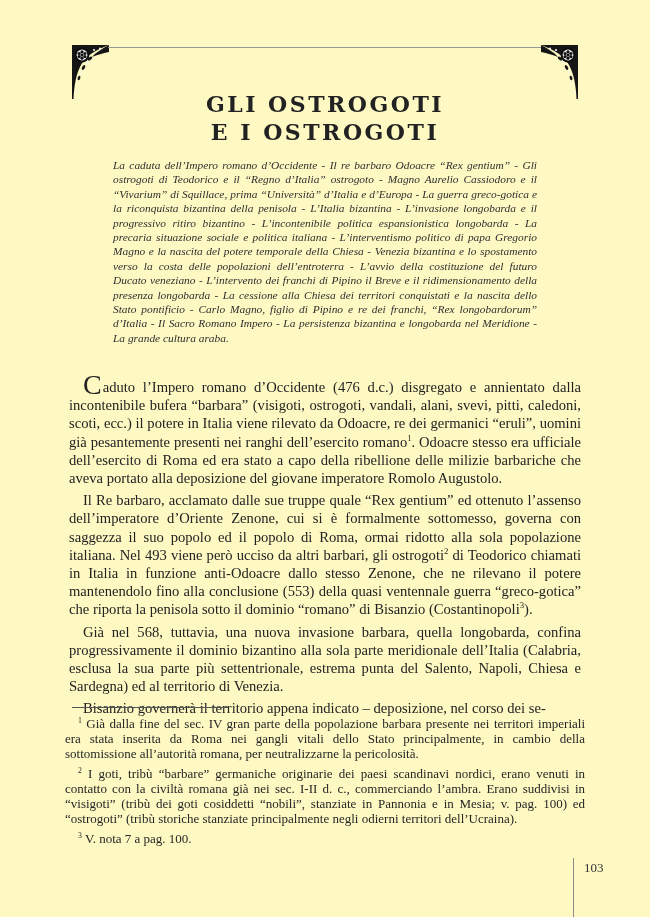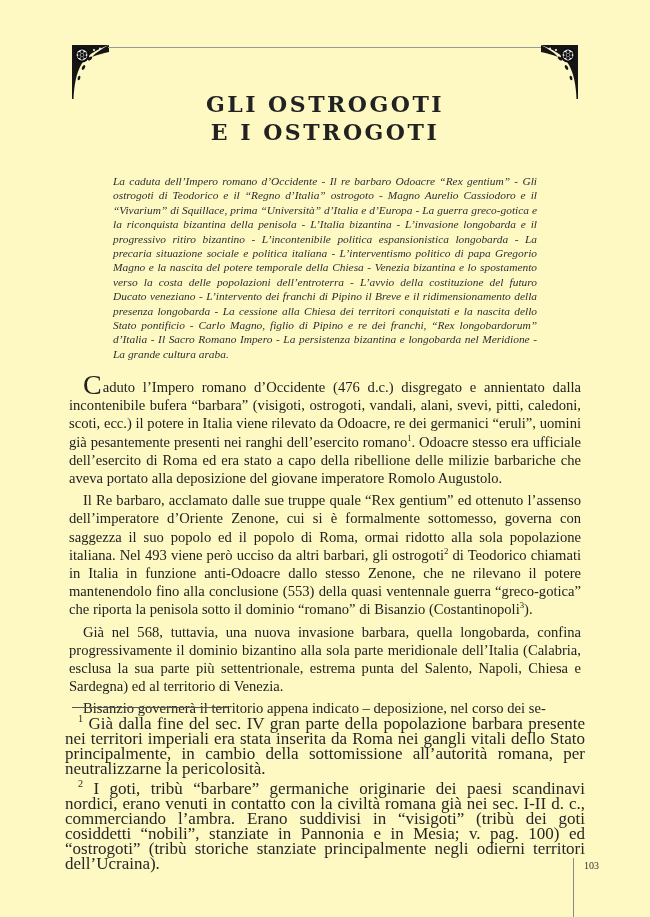--- a/index.html
+++ b/index.html
@@ -44,21 +44,20 @@
   .summary {
     position: absolute;
     top: 158px;
     left: 113px;
     width: 424px;
     font-style: italic;
     font-size: 11.4px;
     line-height: 14.4px;
     text-align: justify;
     color: #2e2e2e;
-    margin-top: 16px;
   }
   .body-text {
     position: absolute;
     top: 374px;
     left: 65px;
     width: 520px;
     font-size: 14.6px;
     line-height: 18.2px;
     text-align: justify;
     color: #222222;
@@ -77,39 +76,39 @@
     left: 72px;
     width: 156px;
     height: 1px;
     background: #555555;
   }
   .footnotes {
     position: absolute;
     top: 716px;
     left: 65px;
     width: 520px;
-    font-size: 17px;
+    font-size: 13px;
     line-height: 15px;
     text-align: justify;
     color: #262626;
   }
   .footnotes p { margin: 0 0 5px; text-indent: 13px; }
   .pageno-rule {
     position: absolute;
     left: 573px;
     top: 858px;
     width: 1px;
     height: 59px;
     background: #8a8a8a;
   }
   .pageno {
     position: absolute;
     left: 584px;
     top: 860px;
-    font-size: 10px;
+    font-size: 13px;
     color: #333333;
   }
 </style>
 </head>
 <body>
 
 <div class="page">
 
   <div class="ornament left">
     <svg width="38" height="54" viewBox="0 0 38 54" xmlns="http://www.w3.org/2000/svg">
@@ -175,18 +174,19 @@
       <p>Il Re barbaro, acclamato dalle sue truppe quale “Rex gentium” ed ottenuto l’assenso dell’imperatore d’Oriente Zenone, cui si è formalmente sottomesso, governa con saggezza il suo popolo ed il popolo di Roma, ormai ridotto alla sola popolazione italiana. Nel 493 viene però ucciso da altri barbari, gli ostrogoti<sup>2</sup> di Teodorico chiamati in Italia in funzione anti-Odoacre dallo stesso Zenone, che ne rilevano il potere mantenendolo fino alla conclusione (553) della quasi ventennale guerra “greco-gotica” che riporta la penisola sotto il dominio “romano” di Bisanzio (Costantinopoli<sup>3</sup>).</p>
       <p>Già nel 568, tuttavia, una nuova invasione barbara, quella longobarda, confina progressivamente il dominio bizantino alla sola parte meridionale dell’Italia (Calabria, esclusa la sua parte più settentrionale, estrema punta del Salento, Napoli, Chiesa e Sardegna) ed al territorio di Venezia.</p>
       <p>Bisanzio governerà il territorio appena indicato – deposizione, nel corso dei se-</p>
     </div>
 
   <div class="fn-rule"></div>
 
   <div class="footnotes">
       <p><sup>1</sup> Già dalla fine del sec. IV gran parte della popolazione barbara presente nei territori imperiali era stata inserita da Roma nei gangli vitali dello Stato principalmente, in cambio della sottomissione all’autorità romana, per neutralizzarne la pericolosità.</p>
       <p><sup>2</sup> I goti, tribù “barbare” germaniche originarie dei paesi scandinavi nordici, erano venuti in contatto con la civiltà romana già nei sec. I-II d. c., commerciando l’ambra. Erano suddivisi in “visigoti” (tribù dei goti cosiddetti “nobili”, stanziate in Pannonia e in Mesia; v. pag. 100) ed “ostrogoti” (tribù storiche stanziate principalmente negli odierni territori dell’Ucraina).</p>
+      <p><sup>3</sup> V. nota 7 a pag. 100.</p>
     </div>
 
   <div class="pageno-rule"></div>
   <div class="pageno">103</div>
 
 </div>
 
 </body></html>

